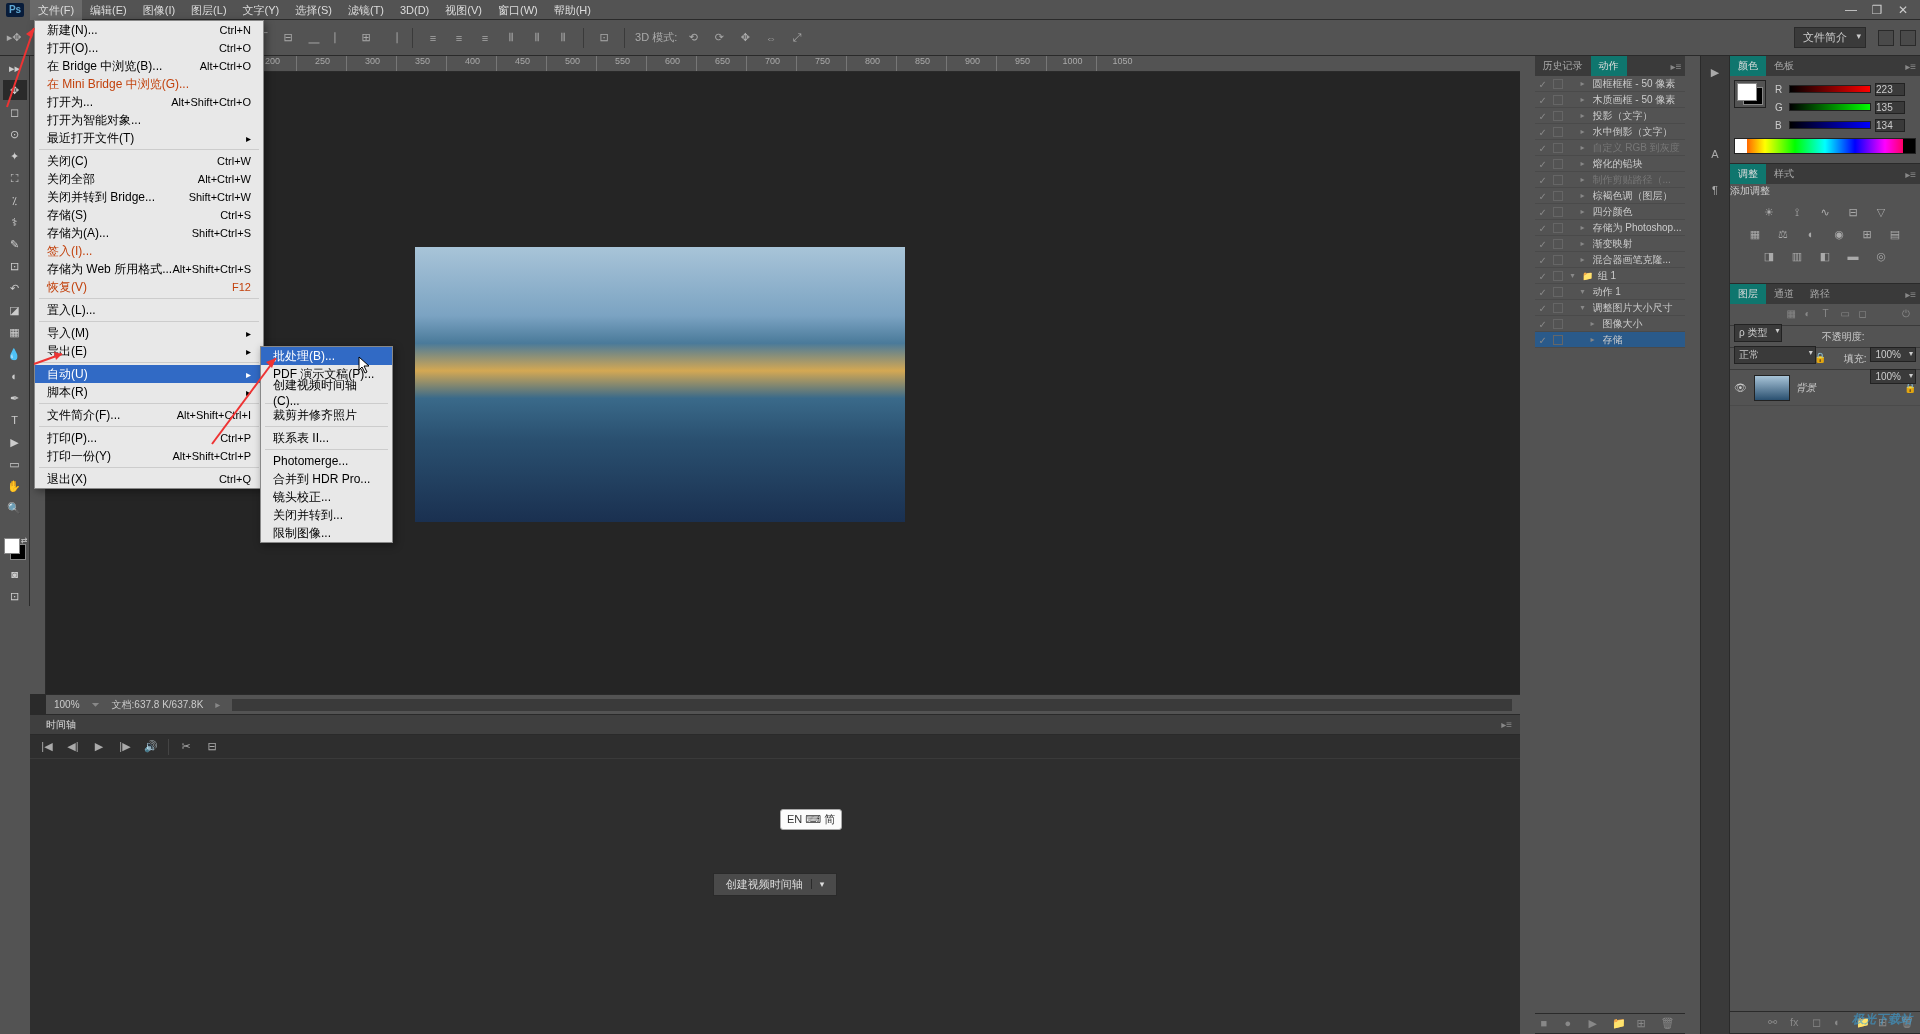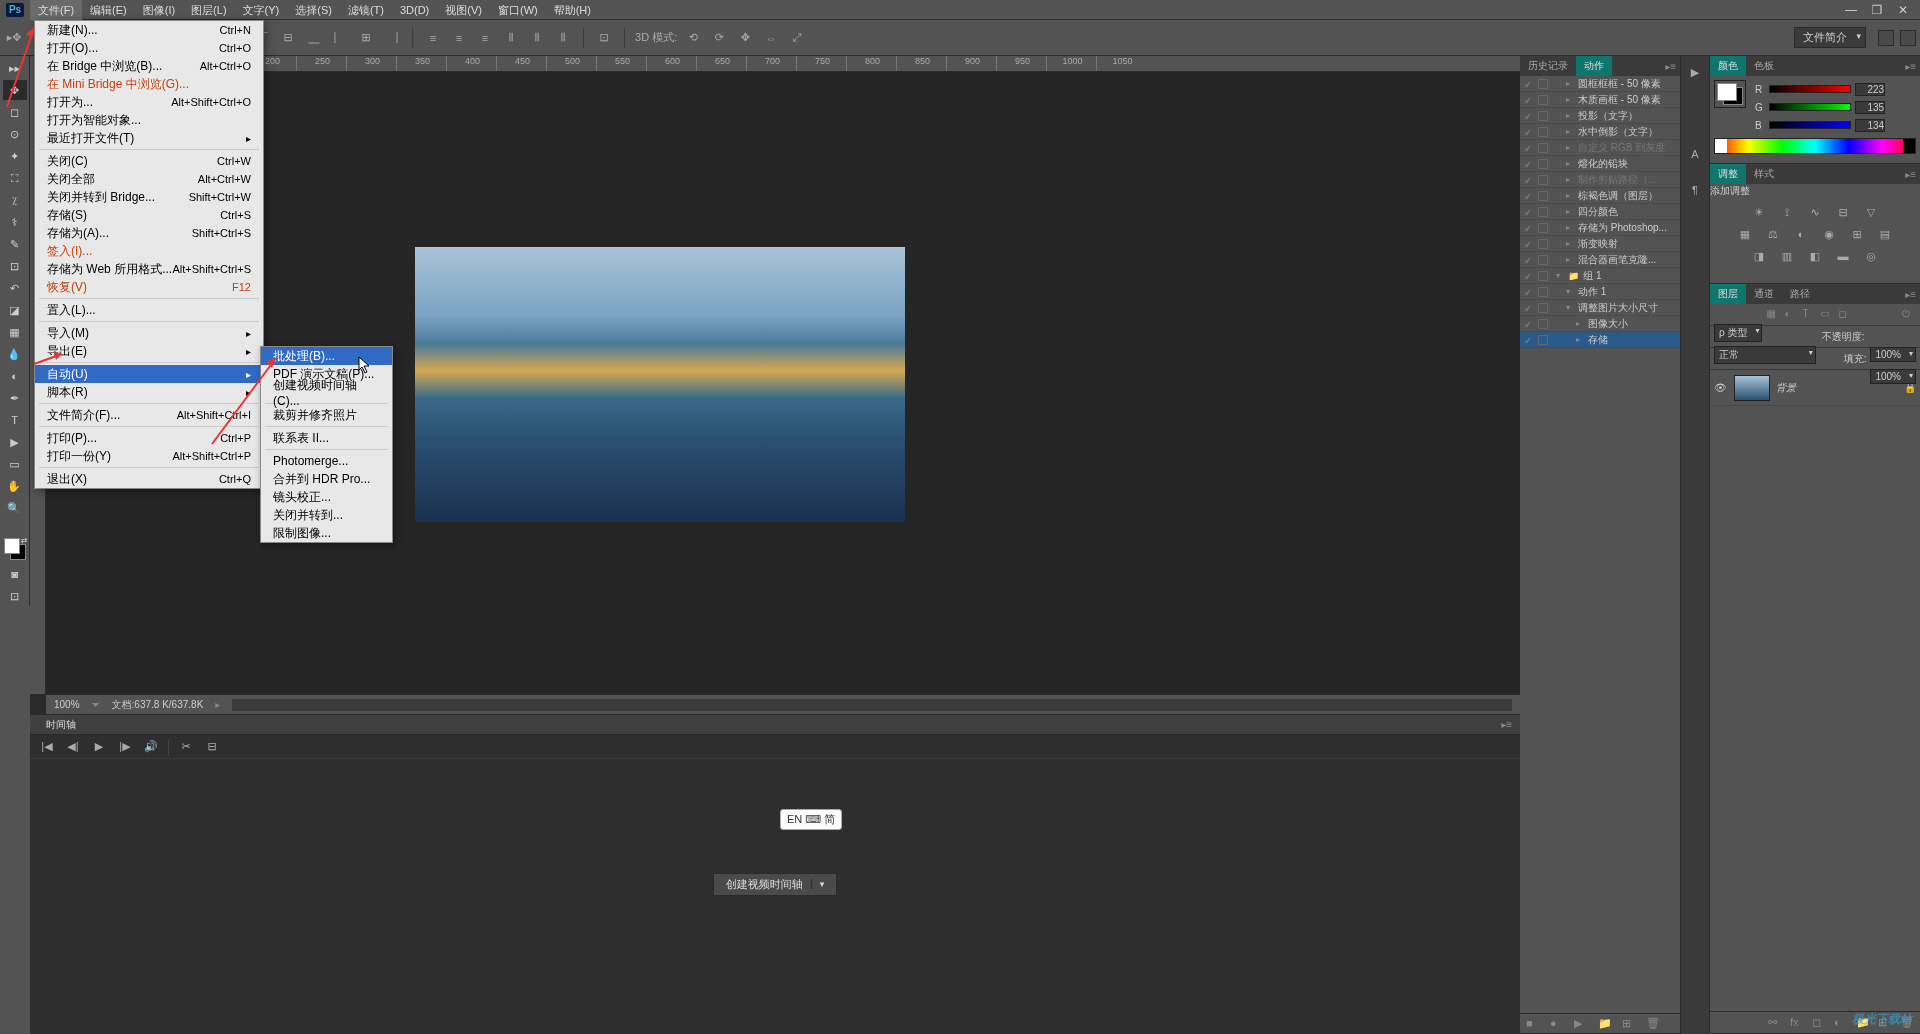--- a/index.html
+++ b/index.html
@@ -68,21 +68,21 @@
 .sm-item { height: 18px; padding: 0 12px; display: flex; align-items: center; cursor: pointer; }
 .sm-item.highlighted { background: #316ac5; color: #fff; }
 
 
 .red-arrow { position: absolute; pointer-events: none; z-index: 200; }
 
 
 .right-panels { position: absolute; right: 0; top: 56px; width: 400px; bottom: 0; background: #535353; display: flex; }
 .mini-icons { width: 30px; background: #3a3a3a; border-left: 1px solid #2a2a2a; border-right: 1px solid #2a2a2a; display: flex; flex-direction: column; align-items: center; padding-top: 6px; gap: 16px; }
 .mini-icon { width: 20px; height: 20px; color: #aaa; cursor: pointer; display:flex; align-items:center; justify-content:center; }
-.panel-col-1 { width: 160px; display: flex; flex-direction: column; }
+.panel-col-1 { width: 180px; display: flex; flex-direction: column; align-items: center; }
 .panel-col-2 { flex: 1; display: flex; flex-direction: column; }
 
 .panel { background: #535353; border-bottom: 1px solid #2a2a2a; display: flex; flex-direction: column; }
 .panel-tabs { height: 20px; background: #3a3a3a; display: flex; align-items: center; }
 .panel-tab { padding: 0 8px; height: 20px; line-height: 20px; font-size: 10px; cursor: pointer; color: #aaa; }
 .panel-tab.active { background: #0f766e; color: #ddd; }
 .panel-tab-menu { margin-left: auto; padding: 0 4px; color: #888; cursor:pointer; font-size: 10px; }
 .panel-body { flex: 1; overflow: hidden; }
 
 
@@ -101,21 +101,21 @@
 .color-preview { width: 32px; height: 28px; border: 1px solid #222; display: inline-block; vertical-align: top; position: relative; }
 .cp-fg { position: absolute; width: 20px; height: 18px; background: #fff; border: 1px solid #888; left: 2px; top: 2px; z-index: 2; }
 .cp-bg { position: absolute; width: 20px; height: 18px; background: #000; border: 1px solid #888; right: 2px; bottom: 2px; }
 .color-sliders { display: inline-block; vertical-align: top; margin-left: 6px; width: 130px; }
 .slider-row { display: flex; align-items: center; gap: 4px; height: 18px; font-size: 10px; }
 .slider-row label { width: 10px; }
 .slider-track { flex: 1; height: 8px; border: 1px solid #222; }
 .slider-track.r { background: linear-gradient(90deg, #000, #f00); }
 .slider-track.g { background: linear-gradient(90deg, #000, #0f0); }
 .slider-track.b { background: linear-gradient(90deg, #000, #00f); }
-.slider-val { width: 30px; background: #3a3a3a; border: 1px solid #222; text-align: right; font-size: 10px; }
+.slider-val { width: 30px; background: #3a3a3a; border: 1px solid #222; text-align: left; font-size: 10px; }
 .spectrum { height: 16px; background: linear-gradient(90deg, #f00, #ff0, #0f0, #0ff, #00f, #f0f, #f00); margin-top: 4px; border: 1px solid #222; position: relative; }
 .spectrum::before { content:""; position:absolute; left:0; top:0; width:12px; height:100%; background:#fff; }
 .spectrum::after { content:""; position:absolute; right:0; top:0; width:12px; height:100%; background:#000; }
 
 
 .adj-body { }
 .adj-title { font-size: 10px; margin-bottom: 6px; }
 .adj-row { display: flex; gap: 8px; margin-bottom: 6px; justify-content: center; }
 .adj-icon { width: 20px; height: 16px; color: #aaa; cursor: pointer; display:flex; align-items:center; justify-content:center; }
 

